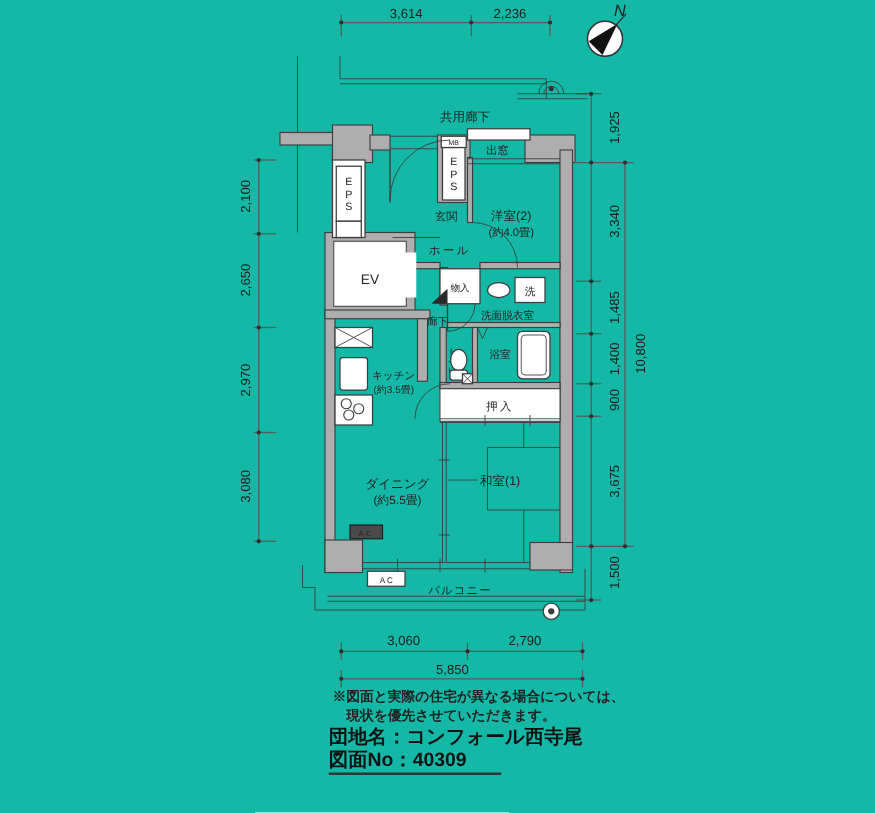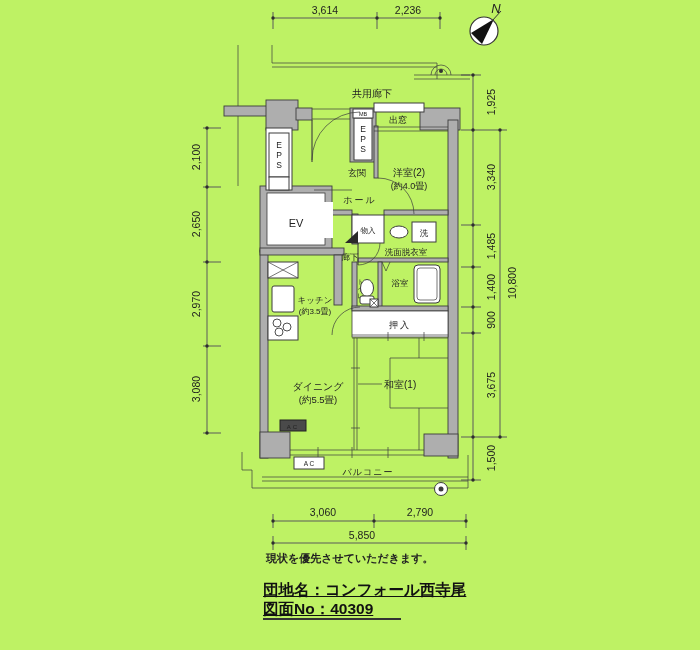--- a/index.html
+++ b/index.html
@@ -1,33 +1,33 @@
 <!DOCTYPE html>
 <html><head>
 <meta charset="utf-8">
 <style>
   html,body{margin:0;padding:0;background:#fff;}
-  #stage{position:relative;width:700px;height:650px;background:#bef264;overflow:hidden;
+  #stage{position:relative;width:700px;height:650px;background:#14b8a6;overflow:hidden;
          font-family:"Liberation Sans",sans-serif;}
   svg{position:absolute;left:0;top:0;}
   svg text{font-family:"Liberation Sans",sans-serif;fill:#222;}
   .dim-line{stroke:#5a5a5a;stroke-width:1;fill:none;}
   .dim-text{font-size:10.5px;fill:#1e1e1e;}
   .dot{fill:#2e2e2e;}
   .wall{fill:#aeaeae;stroke:#3c3c3c;stroke-width:0.9;}
   .thin{stroke:#3c3c3c;stroke-width:1.1;fill:none;}
   .thin2{stroke:#3c3c3c;stroke-width:0.7;fill:none;}
   .whitebox{fill:#fff;stroke:#3c3c3c;stroke-width:1;}
   .vert{writing-mode:vertical-rl;text-orientation:upright;}
   .notes{position:absolute;left:266px;top:551px;font-size:11px;font-weight:700;
          color:#222;line-height:15px;white-space:nowrap;}
-  .notes .l2{}
+  .notes .l2{margin-left:11px;}
   .info{position:absolute;left:263px;top:580px;font-size:15.5px;font-weight:700;
         color:#111;line-height:19px;white-space:nowrap;}
-  .info .iline{height:19px;text-decoration:underline;}
+  .info .iline{height:19px;}
   .info .iline.last{border-bottom:2px solid #333;display:inline-block;padding-right:28px;}
 </style>
 </head>
 <body>
 
 <div id="stage">
 <svg width="700" height="650" viewBox="0 0 700 650">
 
   <g>
     <line class="dim-line" x1="273" y1="18" x2="440" y2="18"></line>
@@ -274,19 +274,20 @@
     <line class="thin2" x1="262" y1="481" x2="468" y2="481"></line>
     <line class="thin2" x1="252" y1="488" x2="468" y2="488"></line>
     <path class="thin2" d="M252,488 L252,470 L242,470 L242,452"></path>
     <line class="thin2" x1="468" y1="455" x2="468" y2="488"></line>
     <circle cx="441" cy="489" r="6.5" fill="#fff" stroke="#3c3c3c" stroke-width="1"></circle>
     <circle cx="441" cy="489" r="2.5" fill="#3c3c3c"></circle>
   </g>
 </svg>
 
   <div class="notes">
+    <div class="l1">※図面と実際の住宅が異なる場合については、</div>
     <div class="l2">現状を優先させていただきます。</div>
   </div>
   <div class="info">
     <div class="iline">団地名：コンフォール西寺尾</div>
     <div><span class="iline last">図面No：40309</span></div>
   </div>
 </div>
 
 </body></html>

